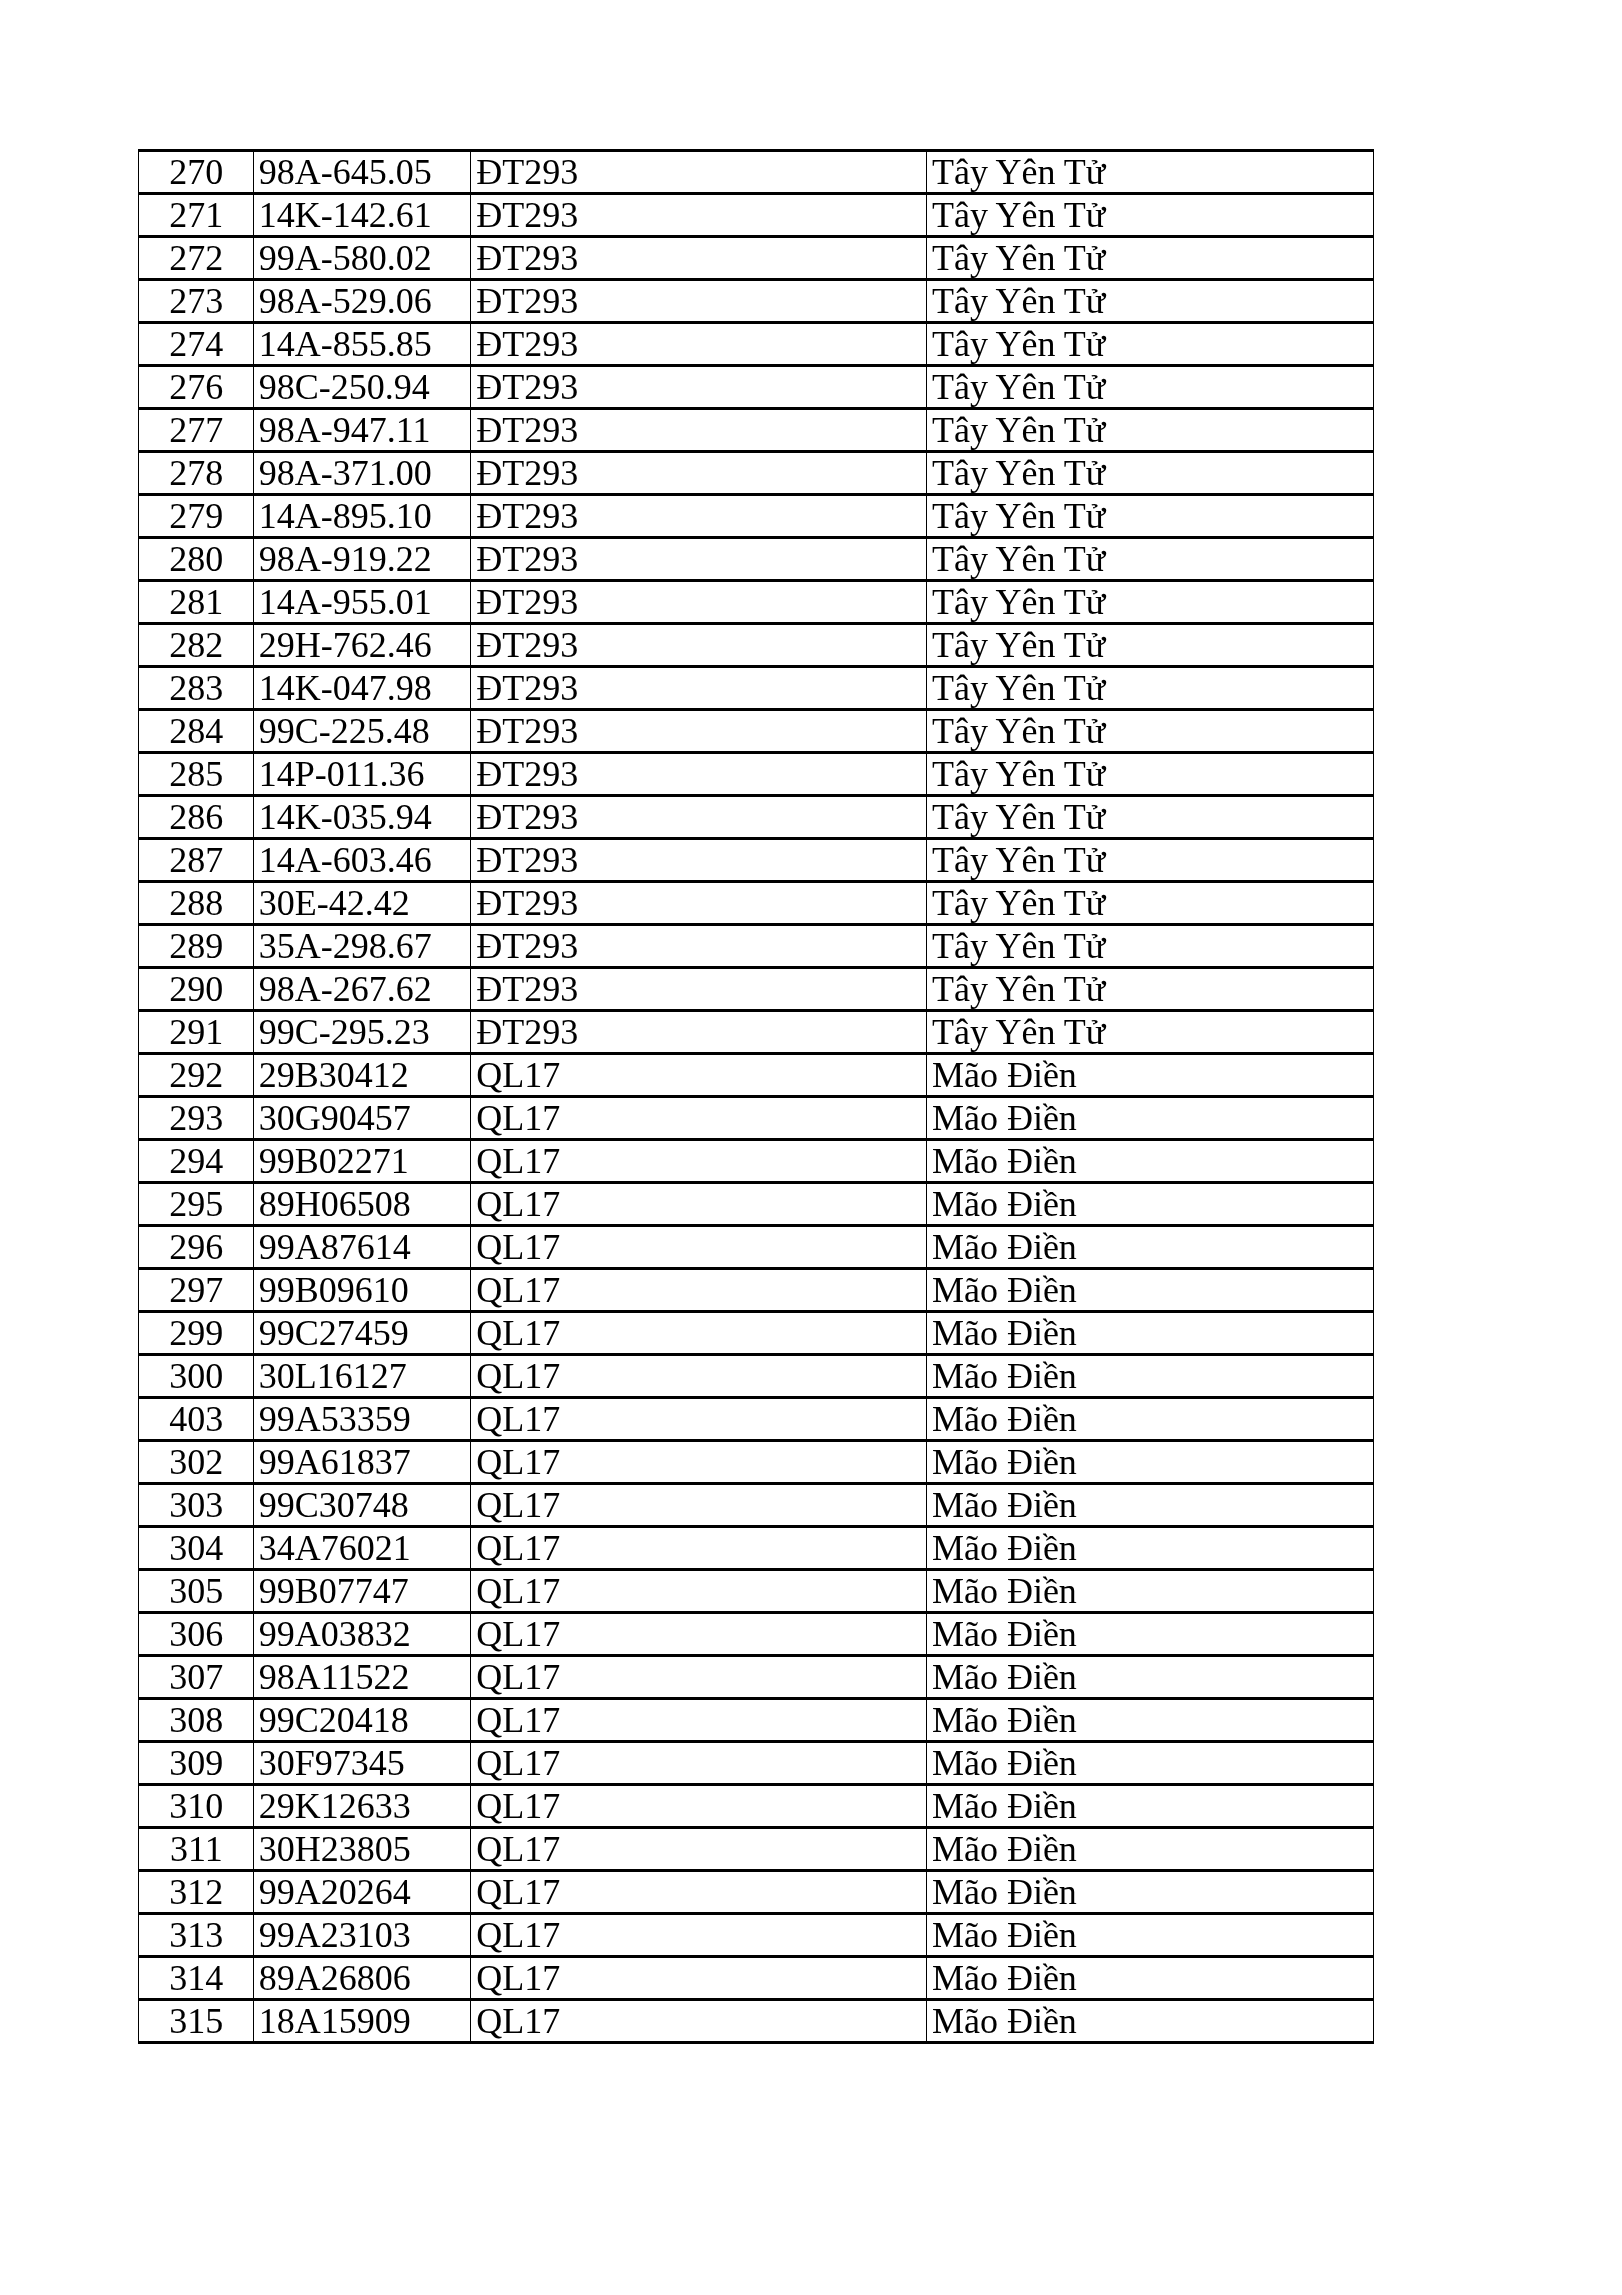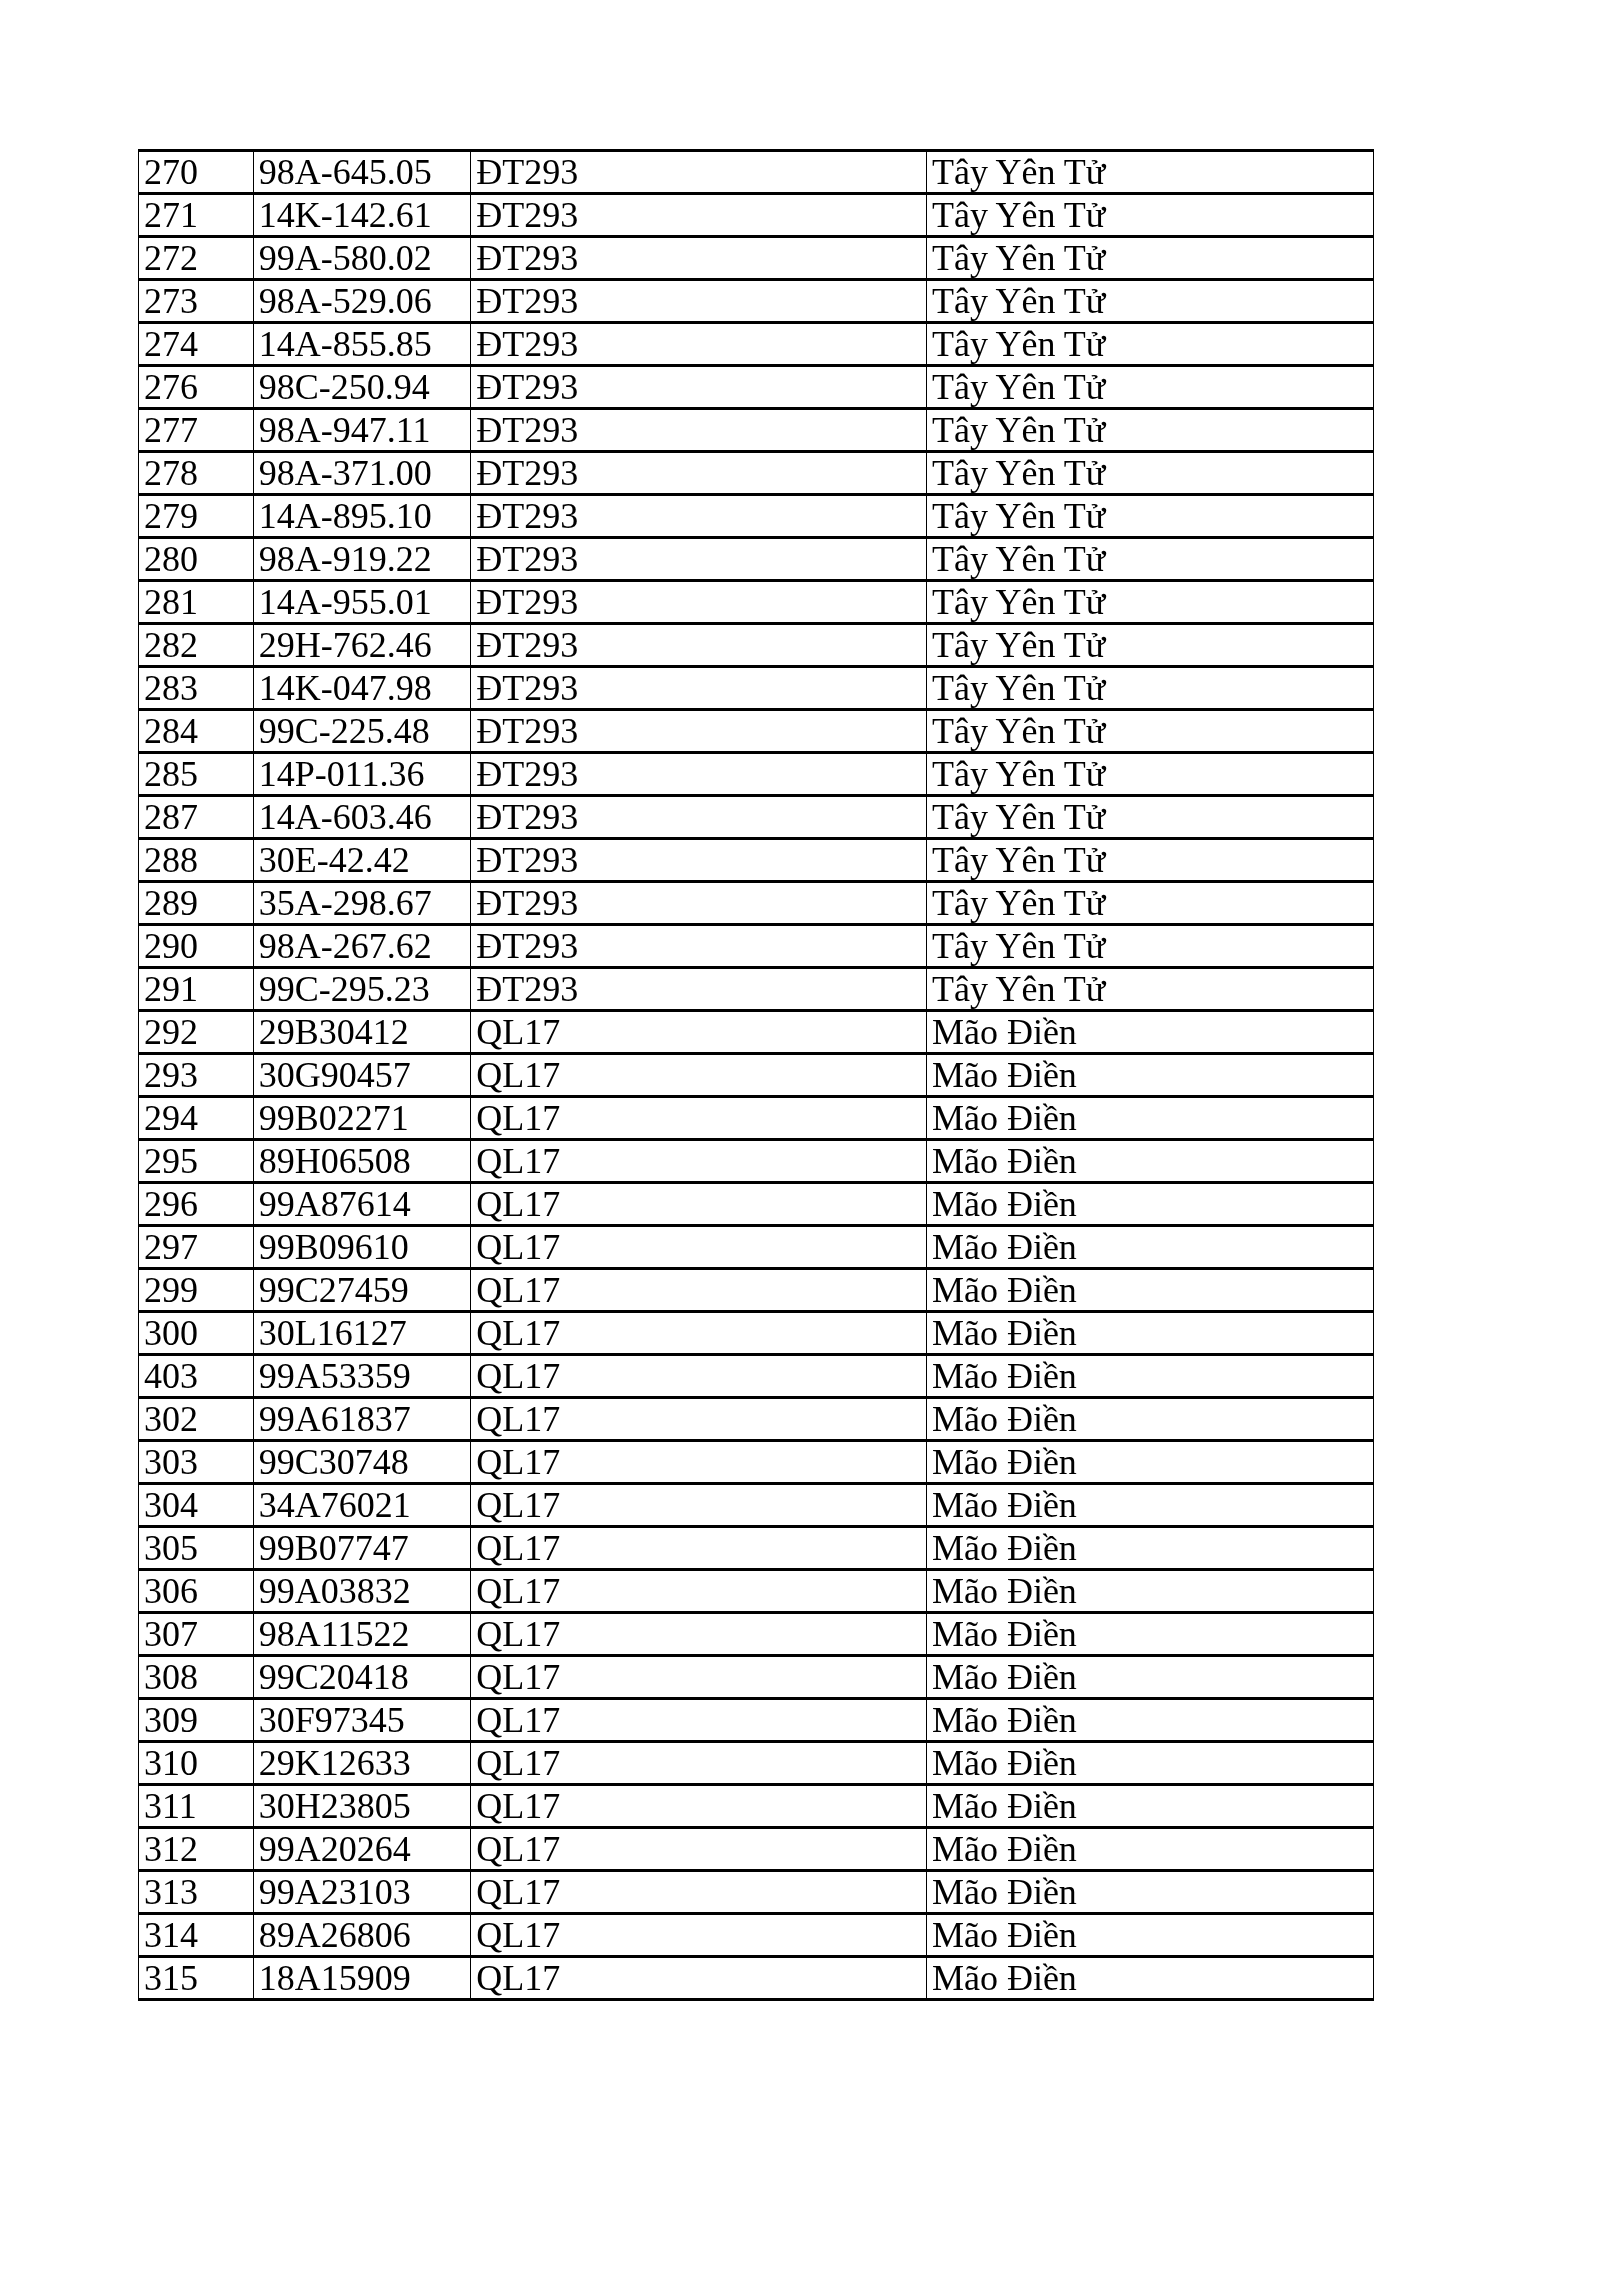--- a/index.html
+++ b/index.html
@@ -33,21 +33,21 @@
     vertical-align: middle;
     white-space: nowrap;
     overflow: hidden;
     padding: 0 5px;
   }
   .doc-table col.c-no       { width: 9.3%;  }
   .doc-table col.c-plate    { width: 17.6%; }
   .doc-table col.c-route    { width: 36.9%; }
   .doc-table col.c-location { width: 36.2%; }
   .doc-table td.no {
-    text-align: left;
+    text-align: center;
     padding-right: 4.2px;
   }
   .doc-table td.plate,
   .doc-table td.route,
   .doc-table td.location {
     text-align: left;
     padding-left: 5px;
   }
 </style>
 </head>
@@ -145,20 +145,26 @@
         <td class="route">ĐT293</td>
         <td class="location">Tây Yên Tử</td>
       </tr>
       <tr>
         <td class="no">285</td>
         <td class="plate">14P-011.36</td>
         <td class="route">ĐT293</td>
         <td class="location">Tây Yên Tử</td>
       </tr>
       <tr>
+        <td class="no">286</td>
+        <td class="plate">14K-035.94</td>
+        <td class="route">ĐT293</td>
+        <td class="location">Tây Yên Tử</td>
+      </tr>
+      <tr>
         <td class="no">287</td>
         <td class="plate">14A-603.46</td>
         <td class="route">ĐT293</td>
         <td class="location">Tây Yên Tử</td>
       </tr>
       <tr>
         <td class="no">288</td>
         <td class="plate">30E-42.42</td>
         <td class="route">ĐT293</td>
         <td class="location">Tây Yên Tử</td>

